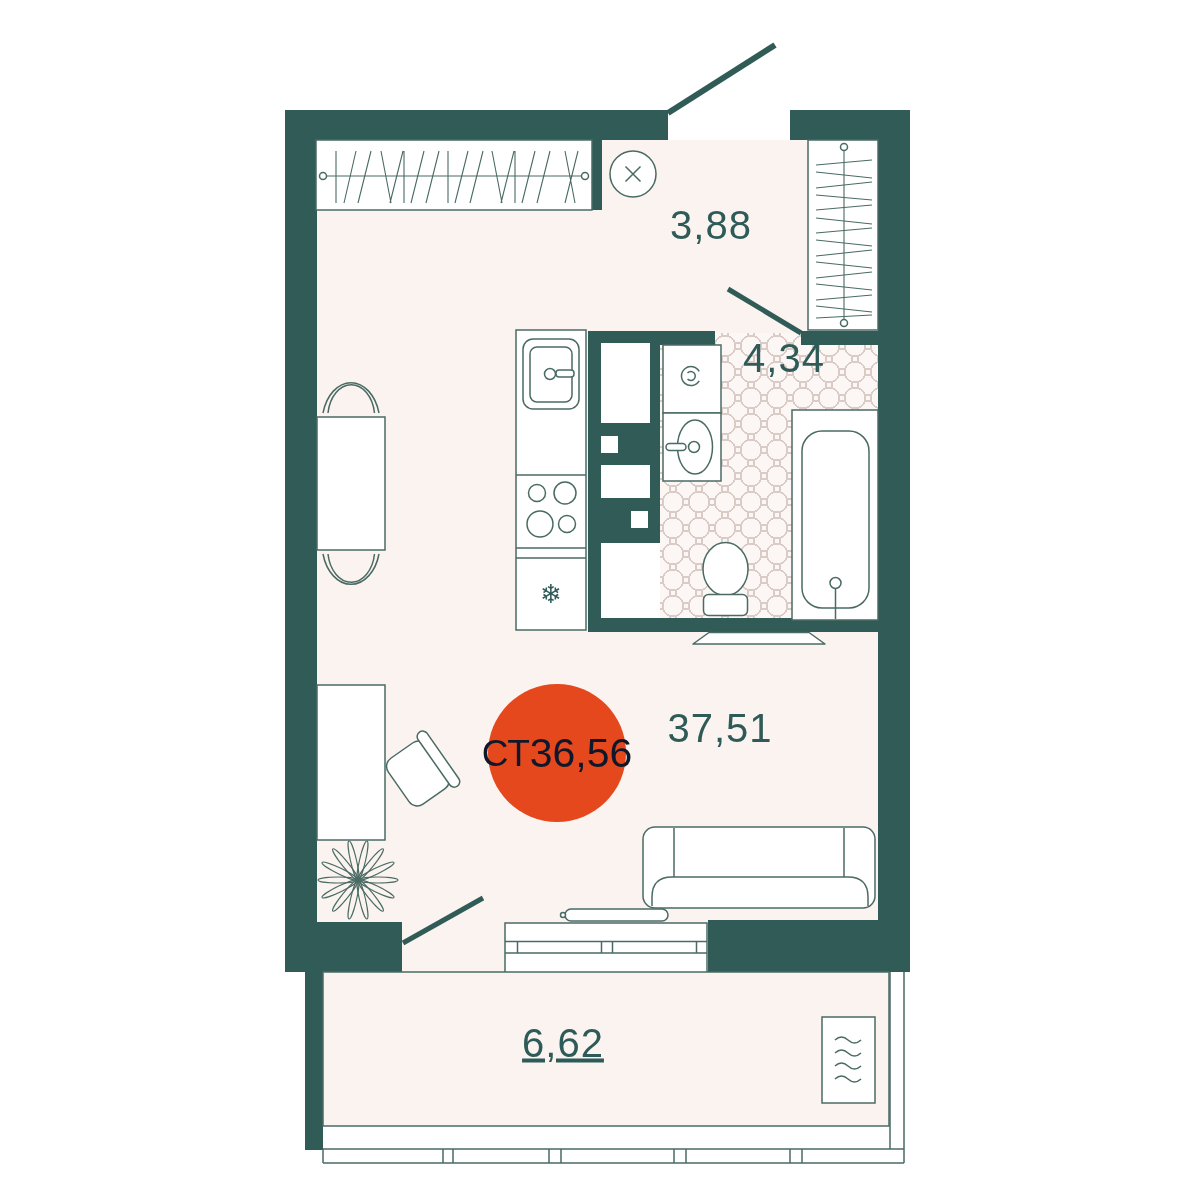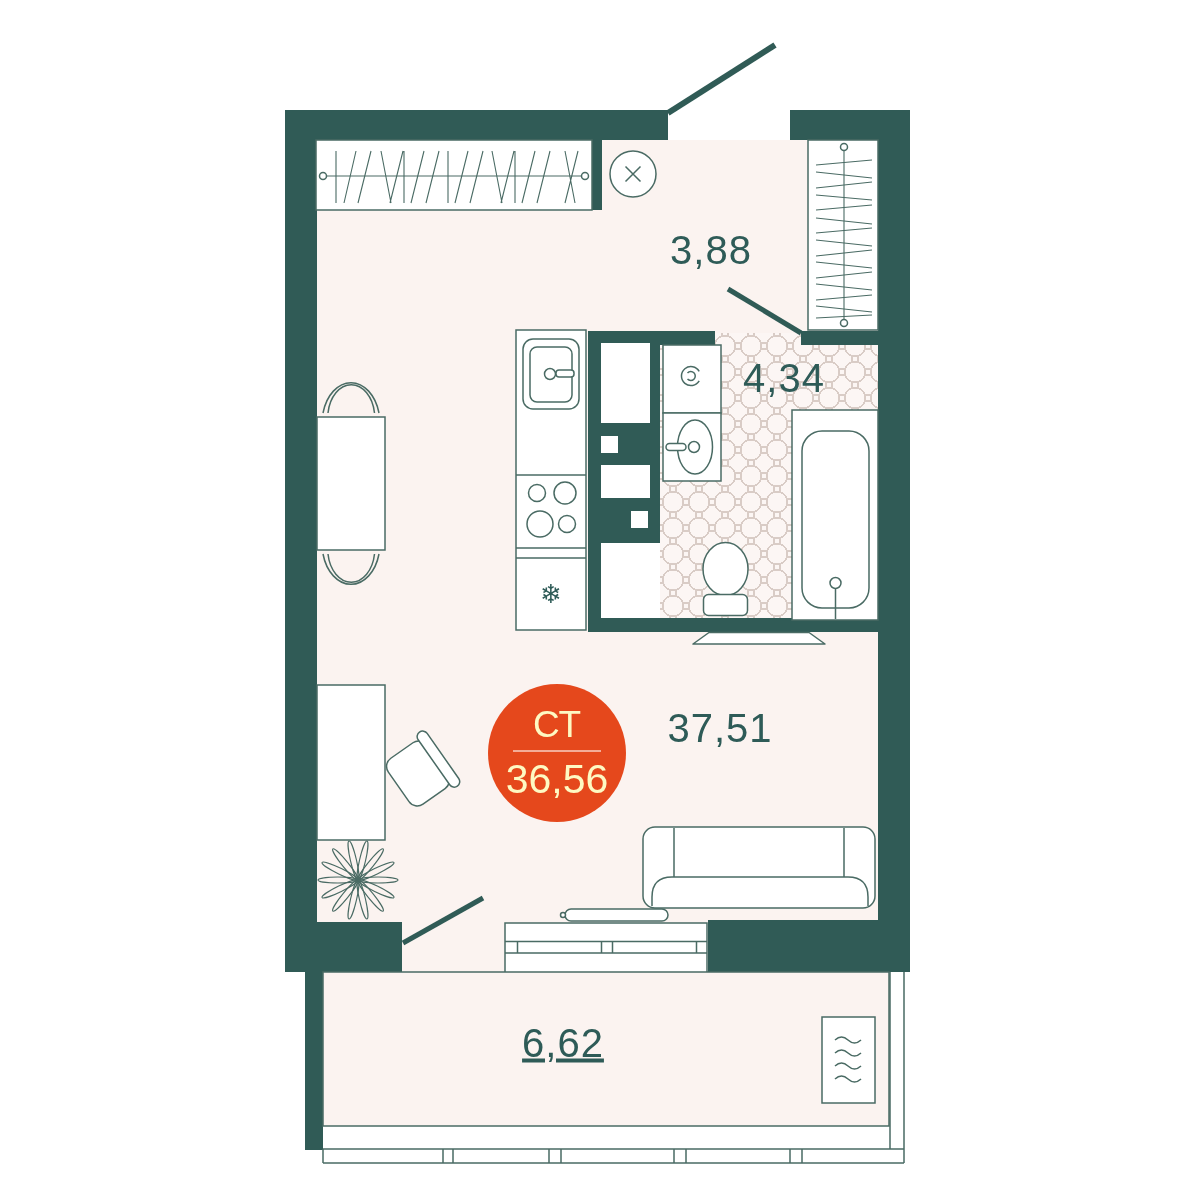--- a/index.html
+++ b/index.html
@@ -35,22 +35,22 @@
   .room-label{
     position:absolute;z-index:5;transform:translate(-50%,-50%);
     color:var(--color-label);font-size:40px;letter-spacing:1px;
   }
   .glyph{
     position:absolute;z-index:4;transform:translate(-50%,-50%);
     color:var(--color-label);font-size:26px;font-family:"DejaVu Sans",sans-serif;
   }
   .badge{
     position:absolute;left:488px;top:684px;width:138px;height:138px;border-radius:50%;
-    background:var(--color-accent);z-index:5;display:flex;flex-direction:column;
-    align-items:center;justify-content:center;color:#fef9c3;
+    background:var(--color-accent);z-index:5;display:flex;flex-direction:row;
+    align-items:center;justify-content:center;color:#0f172a;
   }
   .badge .type{font-size:37px;line-height:1;}
   .badge .rule{width:88px;height:2px;background:rgba(255,255,255,0.55);margin:7px 0;}
   .badge .area{font-size:41px;line-height:1;}
 </style>
 </head>
 <body>
 
 <div id="canvas">
 
@@ -207,22 +207,22 @@
       <path class="ln" d="M443 1149 V1163 M453 1149 V1163 M549 1149 V1163 M561 1149 V1163 M674 1149 V1163 M686 1149 V1163 M790 1149 V1163 M802 1149 V1163"></path>
     </g>
 
     <path class="leaf" stroke-width="6" d="M668 113 L775 45"></path>
     <path class="leaf" stroke-width="5" d="M728 289 L801 333"></path>
     <path class="leaf" stroke-width="5" d="M403 943 L483 898"></path>
   </svg>
 
   <div class="glyph" style="left:551px;top:594px;">❄</div>
 
-  <div class="room-label" style="left:711px;top:225px;margin-top:25px;">3,88</div>
-  <div class="room-label" style="left:784px;top:378px;text-align:right;">4,34</div>
+  <div class="room-label" style="left:711px;top:225px;">3,88</div>
+  <div class="room-label" style="left:784px;top:358px;text-align:right;">4,34</div>
   <div class="room-label" style="left:720px;top:728px;">37,51</div>
   <div class="room-label" style="left:563px;top:1043px;text-decoration:underline;">6,62</div>
 
   <div class="badge">
     <div class="type">СТ</div>
     <div class="rule"></div>
     <div class="area">36,56</div>
   </div>
 
 </div>

